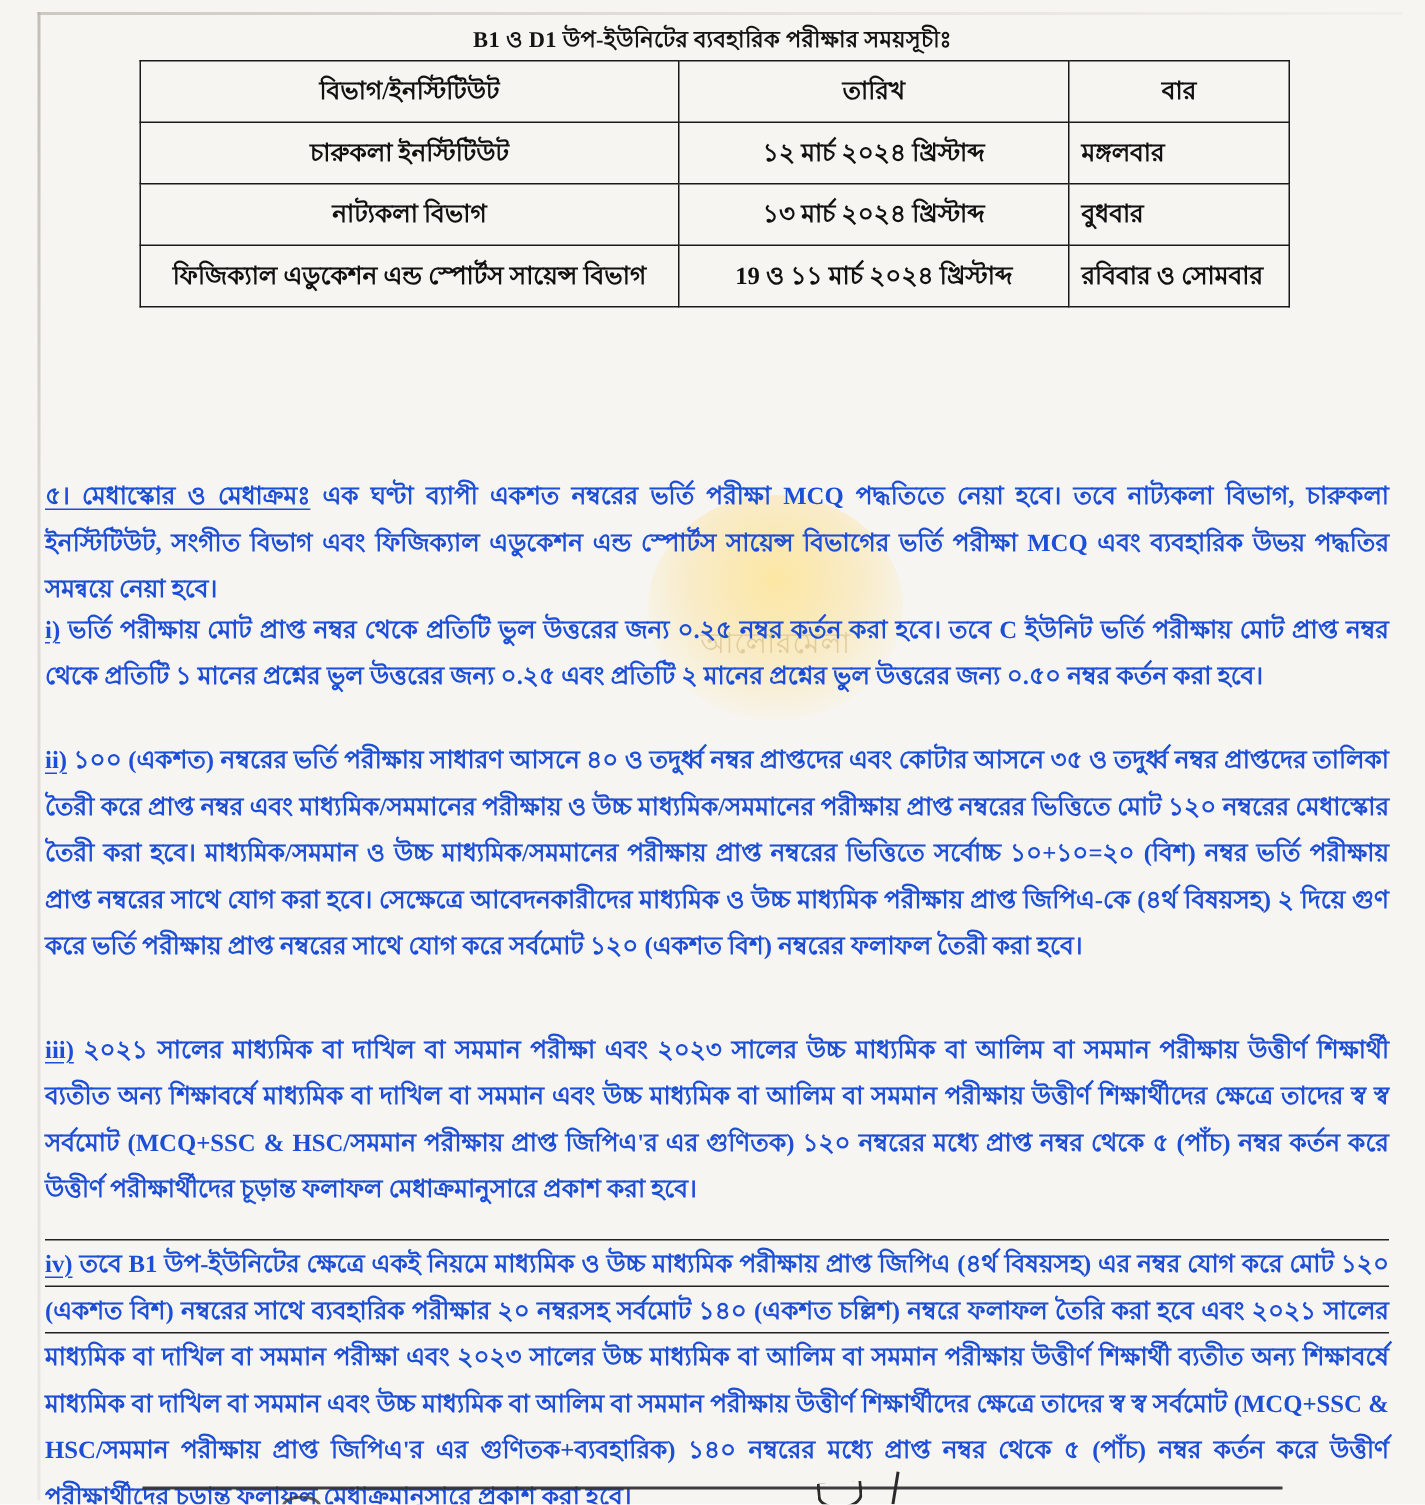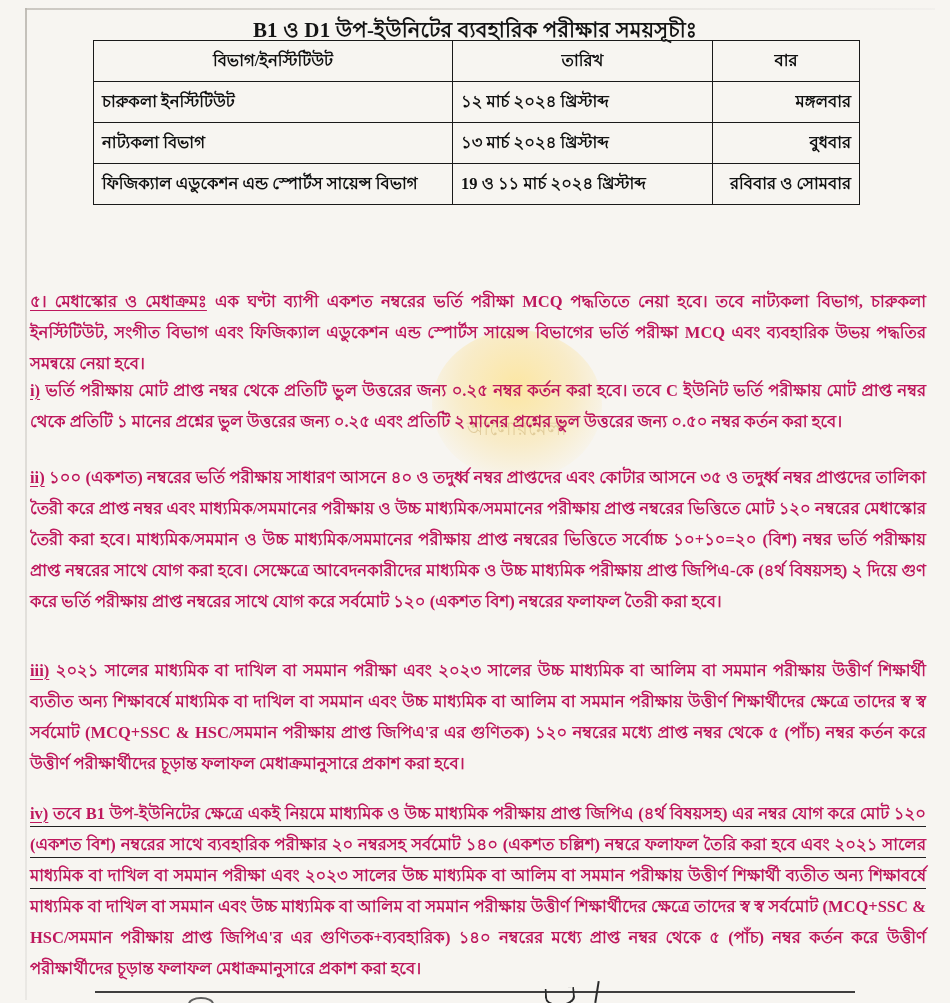--- a/index.html
+++ b/index.html
@@ -57,21 +57,21 @@
     position: relative;
     z-index: 2;
   }
 
   
   .doc-title {
     position: absolute;
     left: 0; top: 14px;
     width: 950px;
     text-align: center;
-    font-size: 21px;
+    font-size: 15px;
     font-weight: 700;
     color: #141414;
     letter-spacing: .2px;
   }
 
   
   .schedule-table {
     position: absolute;
     left: 93px; top: 40px;
     width: 766px;
@@ -87,46 +87,47 @@
     font-weight: 700;
     vertical-align: middle;
   }
   .schedule-table th {
     text-align: center;
     height: 30px;
   }
   .col-dept  { width: 359px; }
   .col-date  { width: 260px; }
   .col-day   { width: 147px; }
-  .cell-dept { text-align: left; height: 30px; }
-  .cell-date { text-align: left; }
-  .cell-day  { text-align: right; }
+  .cell-dept { text-align: center; height: 30px; }
+  .cell-date { text-align: center; }
+  .cell-day  { text-align: left; }
   .note-cell {
     text-align: left;
     height: 56px;
     line-height: 1.75;
     font-weight: 700;
     padding: 6px 10px 8px 10px;
   }
   .note-cell .note-second {
     display: block;
     padding-left: 42px;
   }
 
   
   .para {
     position: absolute;
     left: 30px;
     width: 896px;
     font-size: 16.5px;
     font-weight: 700;
-    color: #be185d;
+    color: #1d4ed8;
     line-height: 1.88;
     text-align: justify;
     text-justify: inter-word;
+    margin-top: 29px;
   }
   .para .u { text-decoration: underline; text-underline-offset: 3px; }
   .para .lat { font-family: "Liberation Serif", serif; }
 
   .p5   { top: 286px; }
   .pi   { top: 375px; }
   .pii  { top: 462px; }
   .piii { top: 655px; }
   .piv  { top: 798px; }
 

